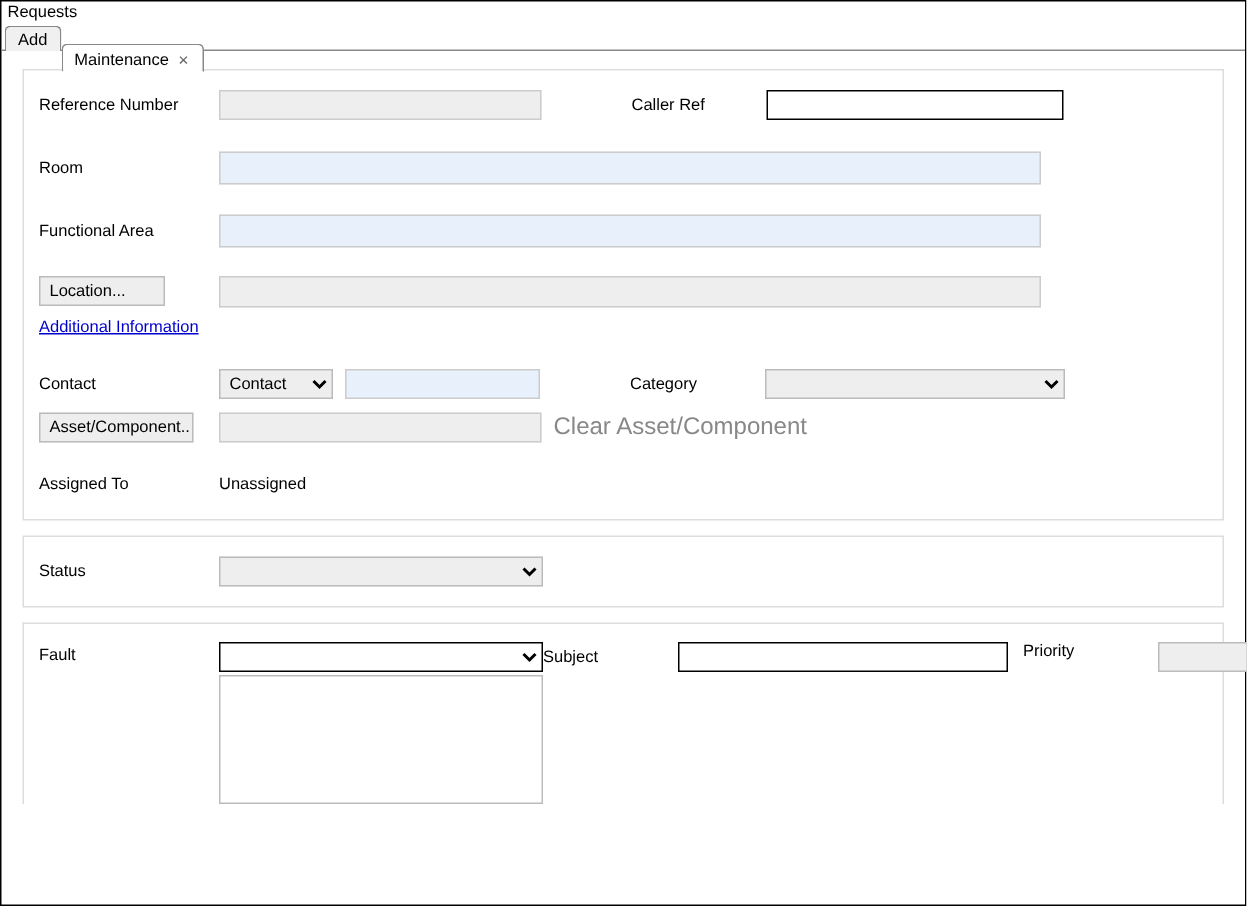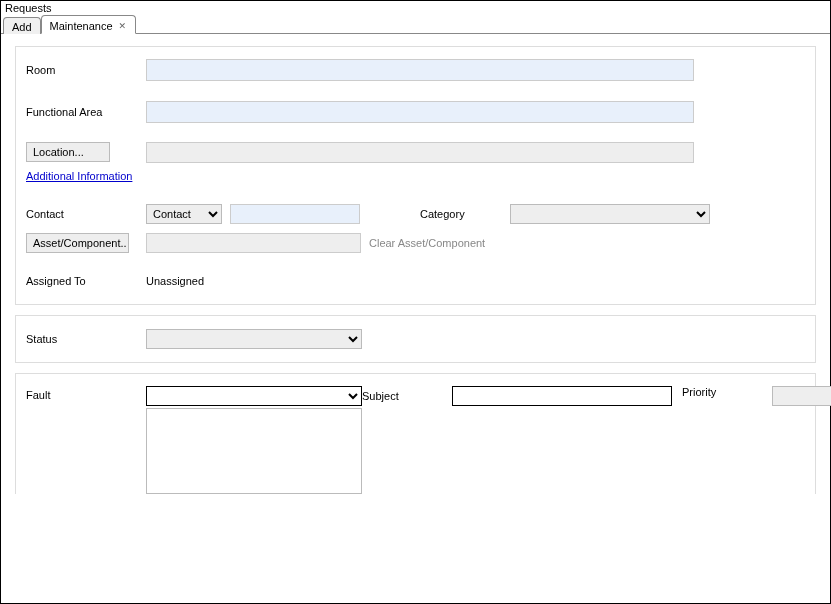--- a/index.html
+++ b/index.html
@@ -34,21 +34,21 @@
     height: 19px;
     padding: 2px 8px 0 8px;
     border: 1px solid #888;
     border-bottom: none;
     border-top-left-radius: 4px;
     border-top-right-radius: 4px;
     margin-right: 0;
     background: #fff;
     font-size: 11px;
     position: relative;
-    top: 1px;
+    top: 15px;
     display: flex;
     align-items: center;
     gap: 5px;
     cursor: pointer;
   }
   .tab.inactive {
     background: #f0f0f0;
     top: 1px;
     height: 17px;
     font-size: 11px;
@@ -129,21 +129,21 @@
   }
   .select-white {
     background: #fff;
     border: 1px solid #000;
     height: 20px;
     font-size: 11px;
     font-family: inherit;
   }
   .small-text {
     color: #888;
-    font-size: 11px;
+    font-size: 16px;
   }
   textarea.desc {
     background:#fff;
     border:1px solid #bbb;
     font-family: inherit;
     font-size:11px;
     resize: none;
     overflow-y: scroll;
   }
 </style>
@@ -160,20 +160,27 @@
     <div class="tab active">
       <span>Maintenance</span>
       <span class="close-x">✕</span>
     </div>
   </div>
 
   <div class="content">
 
     <div class="panel">
 
+      <div class="row tall">
+        <div class="label-col">Reference Number</div>
+        <input class="input-gray" style="width: 215px;" readonly="" value="">
+        <div style="width:60px"></div>
+        <div style="width:90px">Caller Ref</div>
+        <input class="input-white" style="width: 198px;" value="">
+      </div>
 
       <div class="row tall">
         <div class="label-col">Room</div>
         <input class="input-blue" style="width: 548px;" value="">
       </div>
 
       <div class="row" style="margin-bottom:18px">
         <div class="label-col">Functional Area</div>
         <input class="input-blue" style="width: 548px;" value="">
       </div>

